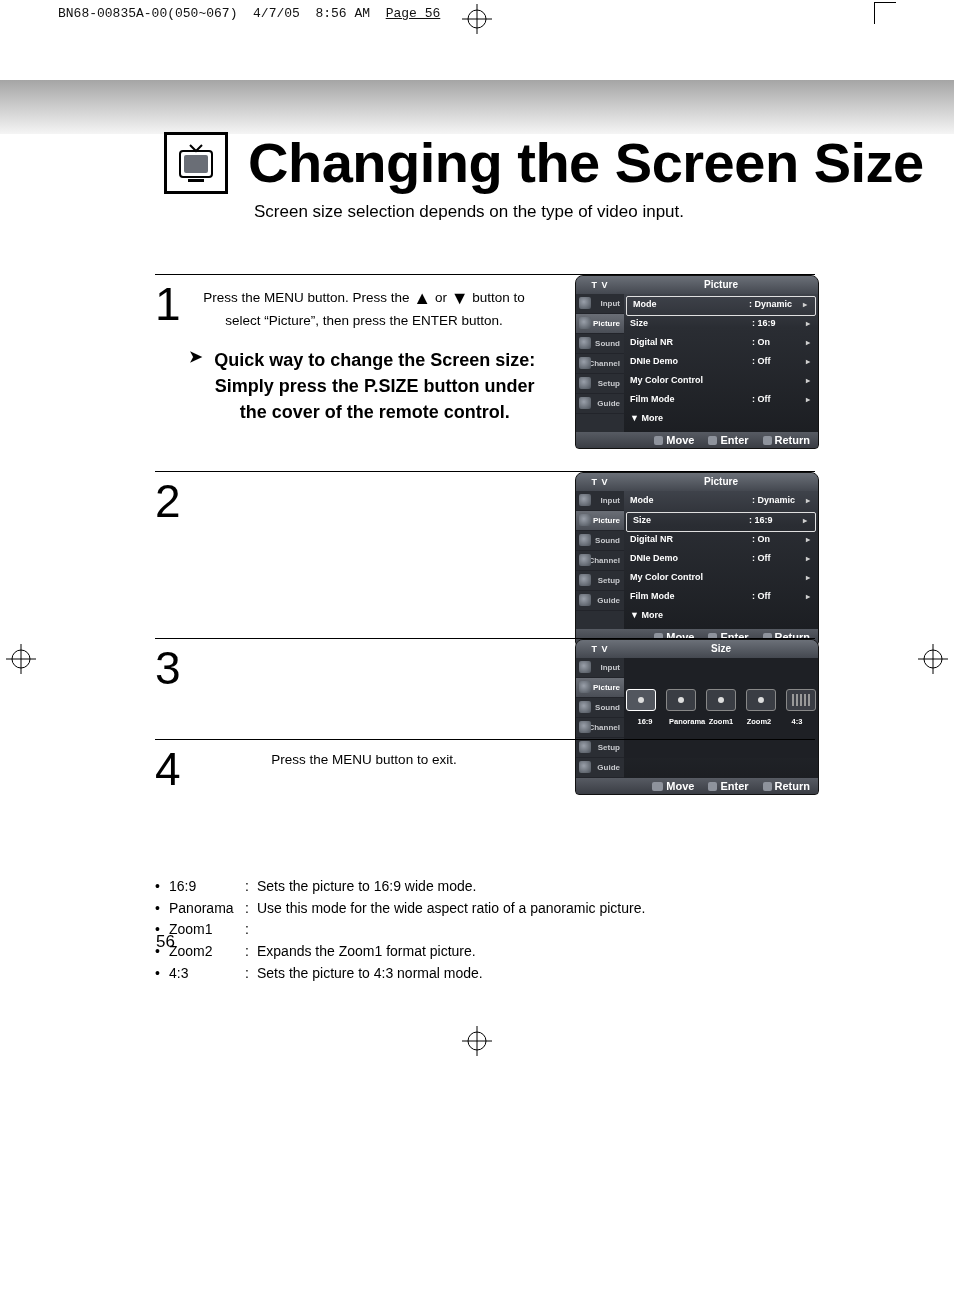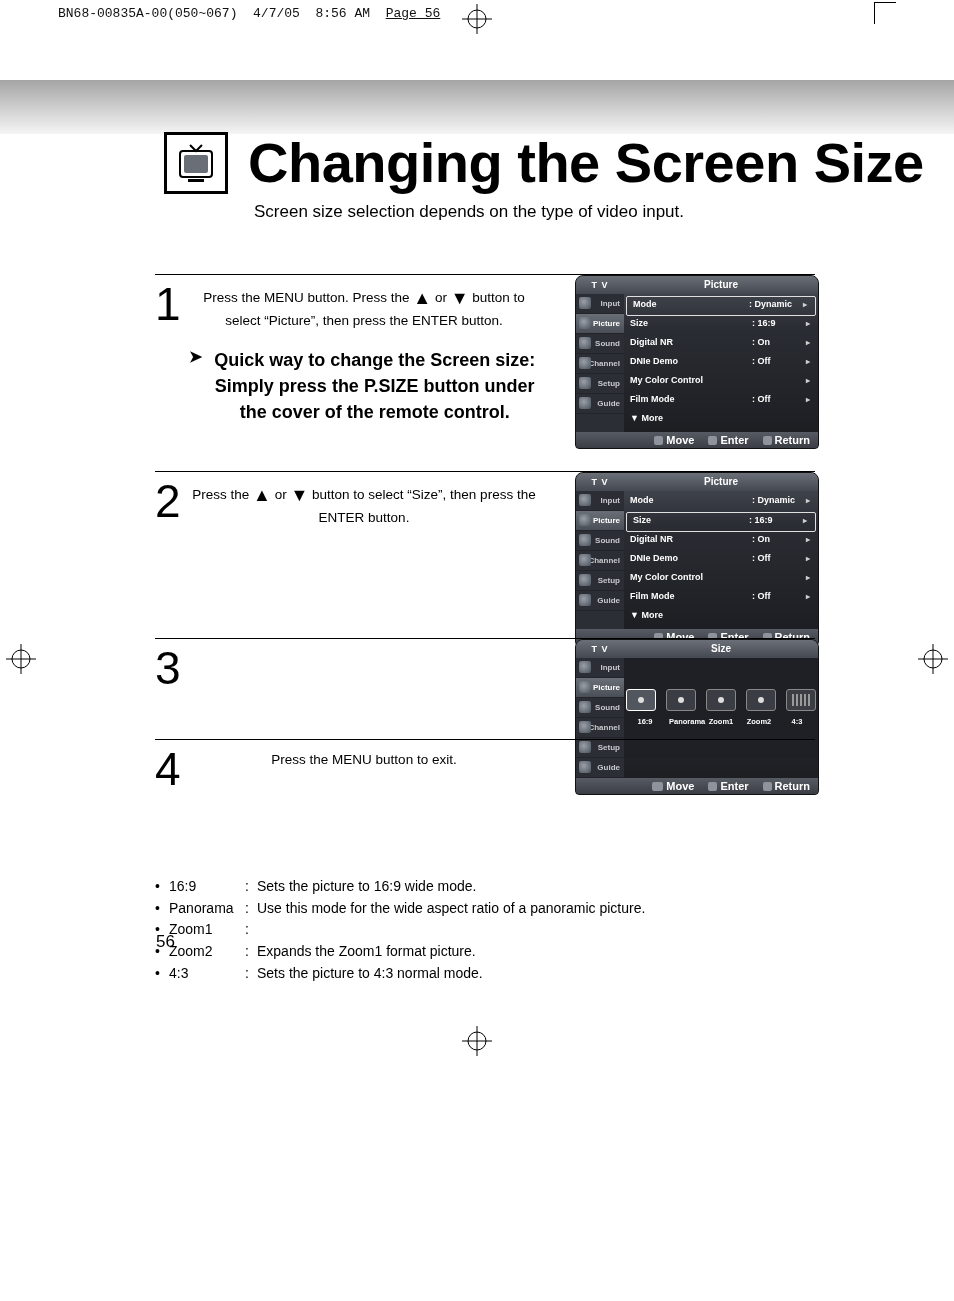--- a/index.html
+++ b/index.html
@@ -186,23 +186,20 @@
               <span>Move</span>
               <span>Enter</span>
               <span>Return</span>
             </div>
         </div>
       </div>
     </div>
 
     <div class="step s2">
       <div class="step-num">2</div>
-      <div class="step-text">
-        <span>Press the </span><span class="arrow-glyph">▲</span><span> or </span><span class="arrow-glyph">▼</span><span> button to select “Size”, then press the ENTER button.</span>
-      </div>
 
       <div class="osd">
         <div class="osd-frame">
           <div class="osd-headerbar">
               <div class="tv">T V</div>
               <div class="title-c">Picture</div>
             </div>
           <div class="osd-body">
             <div class="osd-side">
               <div class="osd-side-item"><span class="mini-ico"></span><span>Input</span></div>

